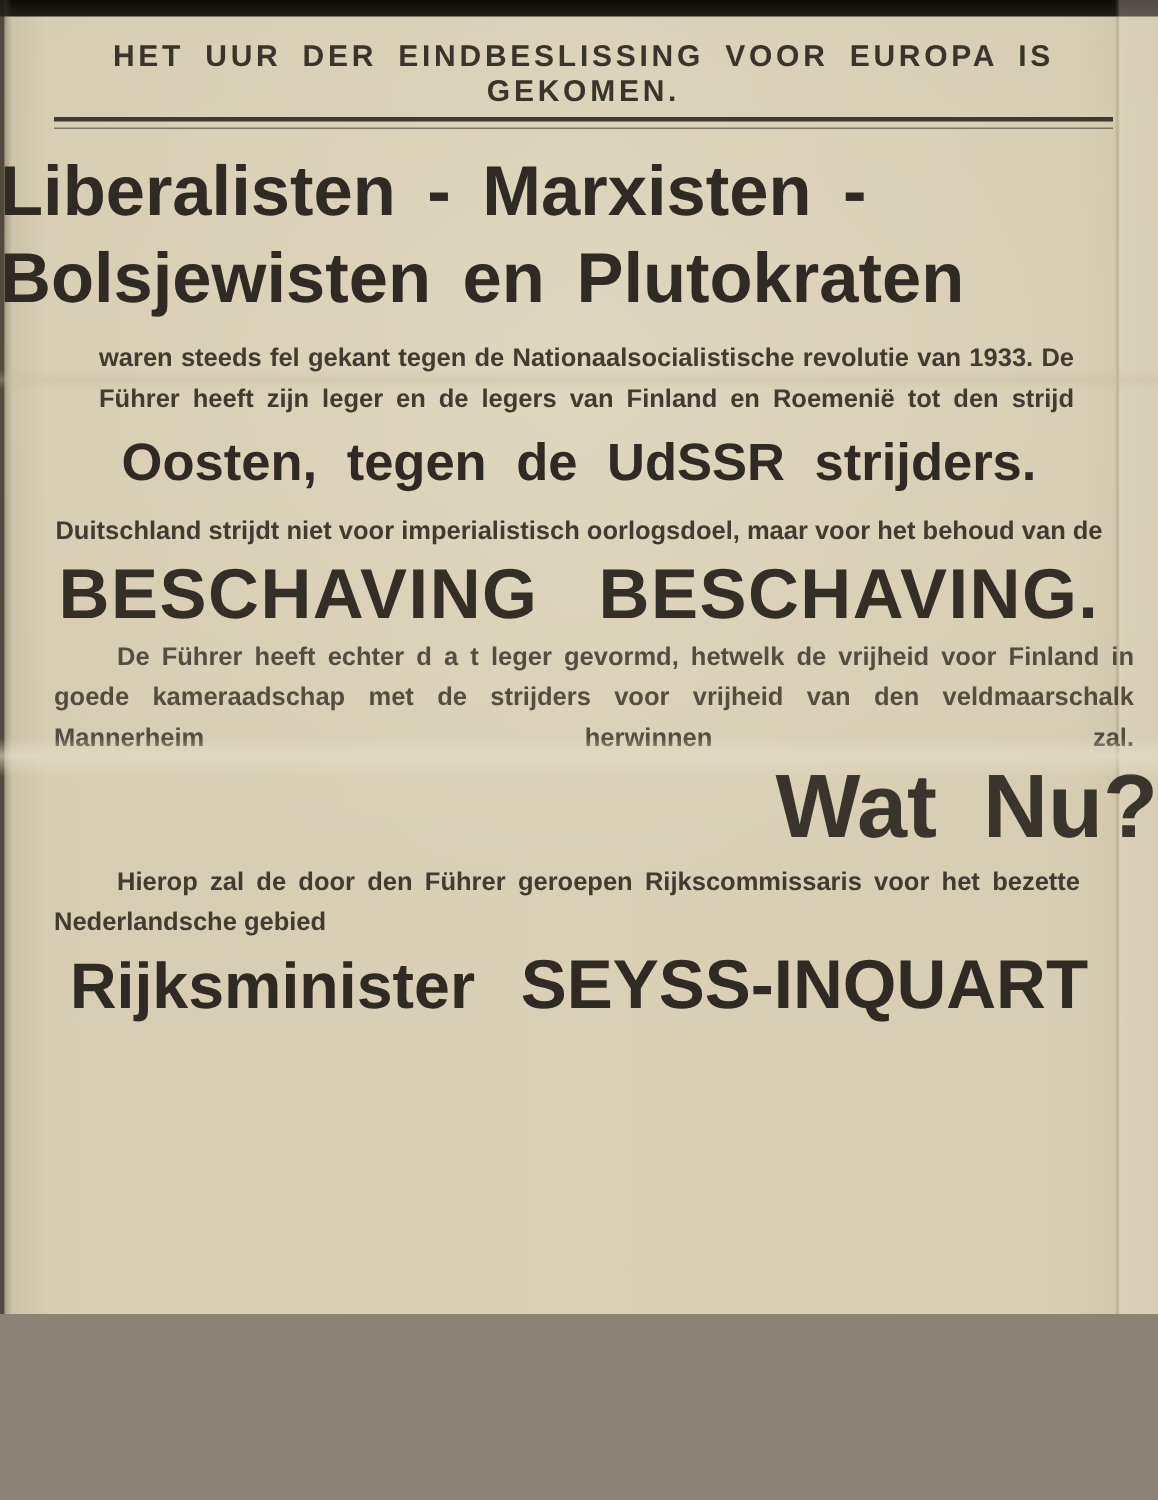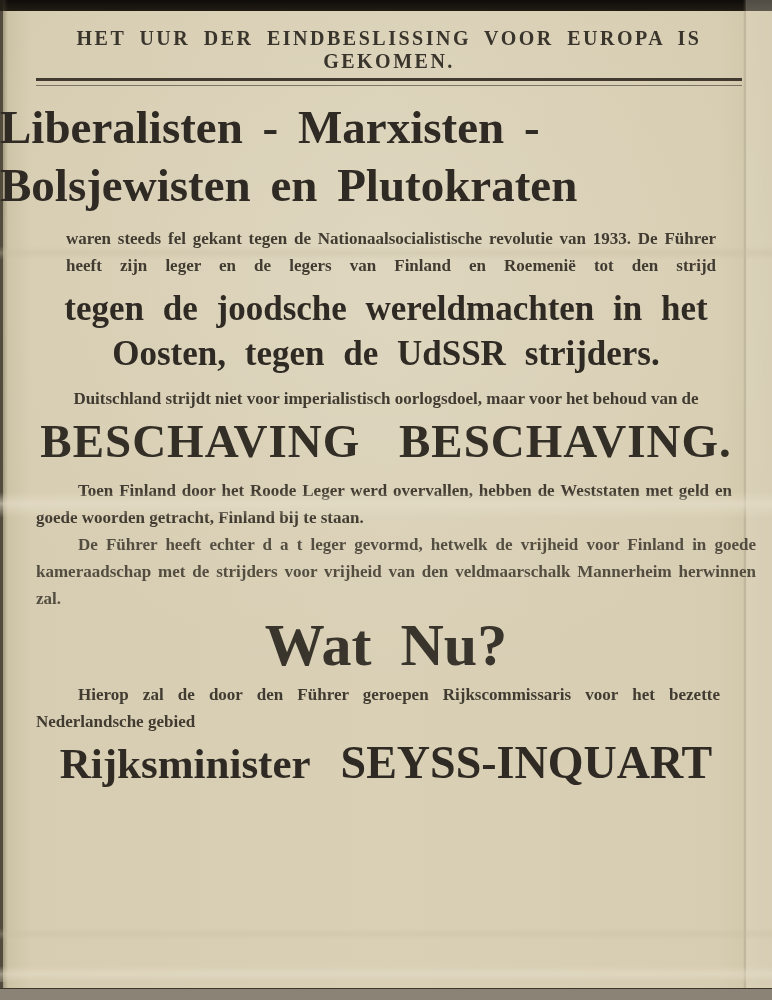--- a/index.html
+++ b/index.html
@@ -1,21 +1,21 @@
 <!DOCTYPE html>
 <html><head>
 <meta charset="utf-8">
 <style>
   html,body{margin:0;padding:0;background:#8a8376;}
   .poster{
     position:relative;
-    width:772px;height:989px;
+    width:772px;height:876px;
     margin:0 auto;
     overflow:hidden;
-    font-family:Liberation Serif, serif;
+    font-family:Liberation Sans, sans-serif;
     color:#38332b;
     background:
       radial-gradient(ellipse 90% 60% at 50% 28%, rgba(255,253,242,0.14), rgba(255,253,242,0) 70%),
       linear-gradient(90deg, #c9bfa2 0%, #d7cdb2 4%, #d9d0b6 50%, #d7cdb2 93%, #cdc3a6 100%),
       #d6ccb1;
   }
   
   .top-bar{position:absolute;top:0;left:0;width:772px;height:11px;background:linear-gradient(180deg,#0e0c09,#221d15);}
   .bottom-rule{position:absolute;left:0;top:988px;width:772px;height:6px;
     border-top:2px solid #3c362c;border-bottom:2px solid #312b22;background:transparent;}
@@ -43,21 +43,21 @@
   .headline-1{margin-top:12px;text-align:left;font-weight:bold;font-size:47px;line-height:58px;color:#2f2a23;word-spacing:8px;}
   .para{font-size:17px;font-weight:bold;line-height:27px;color:#413b31;margin:0 36px;}
   .para-justify{text-align:justify;text-align-last:justify;}
   .para-indent{text-indent:42px;text-align:justify;}
   .p1{margin-top:11px;margin-left:66px;margin-right:56px;}
   .headline-2{margin-top:7px;text-align:center;font-weight:bold;font-size:35px;line-height:45px;color:#2f2a23;word-spacing:10px;}
   .p2{margin-top:9px;text-align:center;text-align-last:center;}
   .headline-3{margin-top:1px;text-align:center;font-weight:bold;font-size:47px;line-height:56px;color:#332e26;letter-spacing:1px;word-spacing:26px;}
   .p3{margin-top:8px;margin-right:40px;}
   .p4{margin-top:0;margin-right:16px;text-align-last:justify;color:rgba(65,59,49,0.88);}
-  .headline-4{margin-top:0;text-align:center;font-weight:bold;font-size:60px;line-height:66px;color:#3a352c;word-spacing:14px;}
+  .headline-4{margin-top:0;text-align:right;font-weight:bold;font-size:60px;line-height:66px;color:#3a352c;word-spacing:14px;}
   .p5{margin-top:3px;margin-right:52px;text-align-last:auto;}
   .headline-5{margin-top:1px;text-align:center;line-height:54px;color:#2f2a23;white-space:nowrap;}
   .headline-5 .rijks{font-weight:bold;font-size:43px;}
   .headline-5 .seyss{font-weight:bold;font-size:46px;letter-spacing:0px;margin-left:26px;}
 </style>
 </head>
 <body>
 
 <div class="poster">
 
@@ -74,29 +74,27 @@
     <div class="masthead-rule"></div>
 
     <div class="headline-1">
       <div>Liberalisten - Marxisten -</div>
       <div>Bolsjewisten en Plutokraten</div>
     </div>
 
     <div class="para para-justify p1">waren steeds fel gekant tegen de Nationaalsocialistische revolutie van 1933. De Führer heeft zijn leger en de legers van Finland en Roemenië tot den strijd</div>
 
     <div class="headline-2">
-      <div>tegen de joodsche wereldmachten in het</div>
       <div>Oosten, tegen de UdSSR strijders.</div>
     </div>
 
     <div class="para p2">Duitschland strijdt niet voor imperialistisch oorlogsdoel, maar voor het behoud van de</div>
 
     <div class="headline-3">BESCHAVING BESCHAVING.</div>
 
-    <div class="para para-indent p3">Toen Finland door het Roode Leger werd overvallen, hebben de Weststaten met geld en goede woorden getracht, Finland bij te staan.</div>
     <div class="para para-indent p4">De Führer heeft echter d a t leger gevormd, hetwelk de vrijheid voor Finland in goede kameraadschap met de strijders voor vrijheid van den veldmaarschalk Mannerheim herwinnen zal.</div>
 
     <div class="headline-4">Wat Nu?</div>
 
     <div class="para para-indent p5">Hierop zal de door den Führer geroepen Rijkscommissaris voor het bezette Nederlandsche gebied</div>
 
     <div class="headline-5">
       <span class="rijks">Rijksminister</span>
       <span class="seyss">SEYSS-INQUART</span>
     </div>

